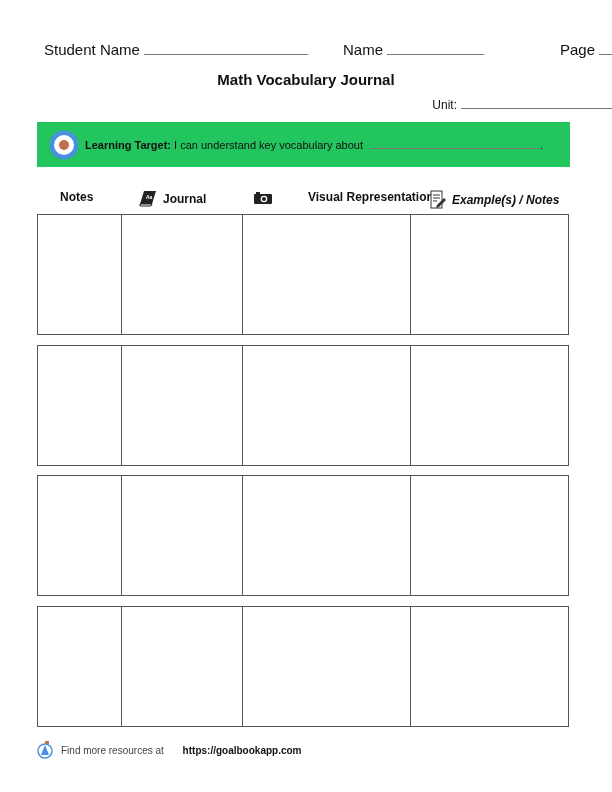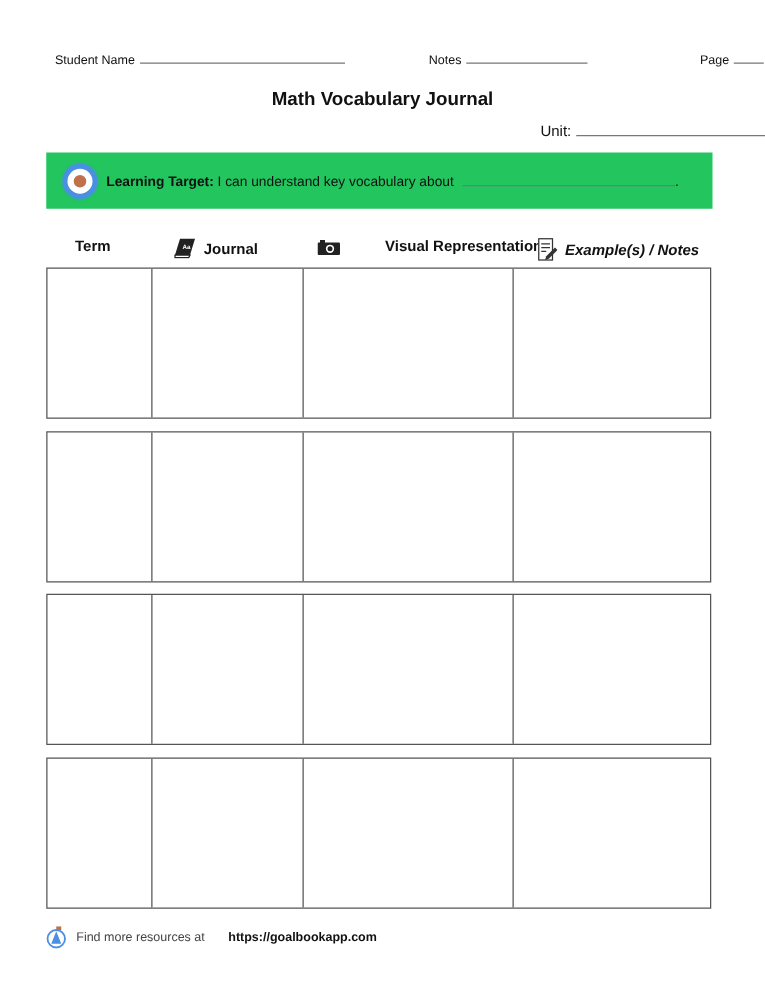--- a/index.html
+++ b/index.html
@@ -1,19 +1,19 @@
 <!DOCTYPE html>
 <html><head>
 <meta charset="utf-8">
 <style>
   html, body { margin:0; padding:0; }
   body { width:612px; height:792px; background:#fff; position:relative; overflow:hidden;
          font-family:"Liberation Sans", sans-serif; color:#111; }
   .abs { position:absolute; }
-  .hdr { top:41px; font-size:10px; white-space:nowrap; }
+  .hdr { top:41px; font-size:15px; white-space:nowrap; }
   .line { display:inline-block; border-bottom:1px solid #777; vertical-align:baseline; height:9px; margin-left:4px; }
   .title { top:71px; left:0; width:612px; text-align:center; font-weight:bold; font-size:15px; }
   .unit { top:98px; left:0; width:612px; text-align:right; font-size:12px; }
   .target { top:122px; left:37px; width:533px; height:45px; background:#22c55e; }
   .target-icon { position:absolute; left:13px; top:9px; width:28px; height:28px; border-radius:50%; background:#4a90e2; box-shadow:0 0 2px #4a90e2; }
   .target-icon .w { position:absolute; left:4px; top:4px; width:20px; height:20px; border-radius:50%; background:#fff; }
   .target-icon .c { position:absolute; left:9px; top:9px; width:10px; height:10px; border-radius:50%; background:#c0704a; }
   .target-text { position:absolute; left:48px; top:17px; font-size:11px; white-space:nowrap; }
   .col-h { top:190px; font-size:12px; font-weight:bold; white-space:nowrap; display:flex; align-items:center; gap:6px; }
   .row { left:37px; width:532px; height:121px; border:1px solid #555; box-sizing:border-box; display:flex; }
@@ -22,21 +22,21 @@
   .footer { top:741px; left:37px; font-size:10px; color:#444; display:flex; align-items:center; gap:8px; }
   .footer b { color:#111;padding-left:16px; }
 </style>
 </head>
 <body>
 
 <div class="abs hdr" style="left:44px;">
   <span>Student Name</span><span class="line" style="width:164px;"></span>
 </div>
 <div class="abs hdr" style="left:343px;">
-  <span>Notes</span><span class="line" style="width:97px;"></span>
+  <span>Name</span><span class="line" style="width:97px;"></span>
 </div>
 <div class="abs hdr" style="left:512px;margin-left:48px;">
   <span>Page</span><span class="line" style="width:24px;"></span>
 </div>
 
 <div class="abs title">Math Vocabulary Journal</div>
 <div class="abs unit">
   <span>Unit:</span><span class="line" style="width:151px;"></span>
 </div>
 
@@ -46,21 +46,21 @@
       <div class="c"></div>
     </div>
   <div class="target-text">
     <b>Learning Target:</b>
     <span>I can understand key vocabulary about</span>
     <span class="line" style="width:170px;"></span><span>.</span>
   </div>
 </div>
 
 <div class="abs col-h" style="left:60px;">
-  <span>Term</span>
+  <span>Notes</span>
 </div>
 <div class="abs col-h" style="left:139px;">
   <svg width="18" height="17" viewBox="0 0 18 17">
       <path d="M5 1h12l-4 13H1z" fill="#222"></path>
       <path d="M1 14h12l-1 2H1z" fill="#fff" stroke="#222"></path>
       <text x="7" y="9" font-size="5" fill="#fff" font-family="Liberation Sans, sans-serif">Aa</text>
     </svg>
   <span>Journal</span>
 </div>
 <div class="abs col-h" style="left:254px;gap:36px;">

